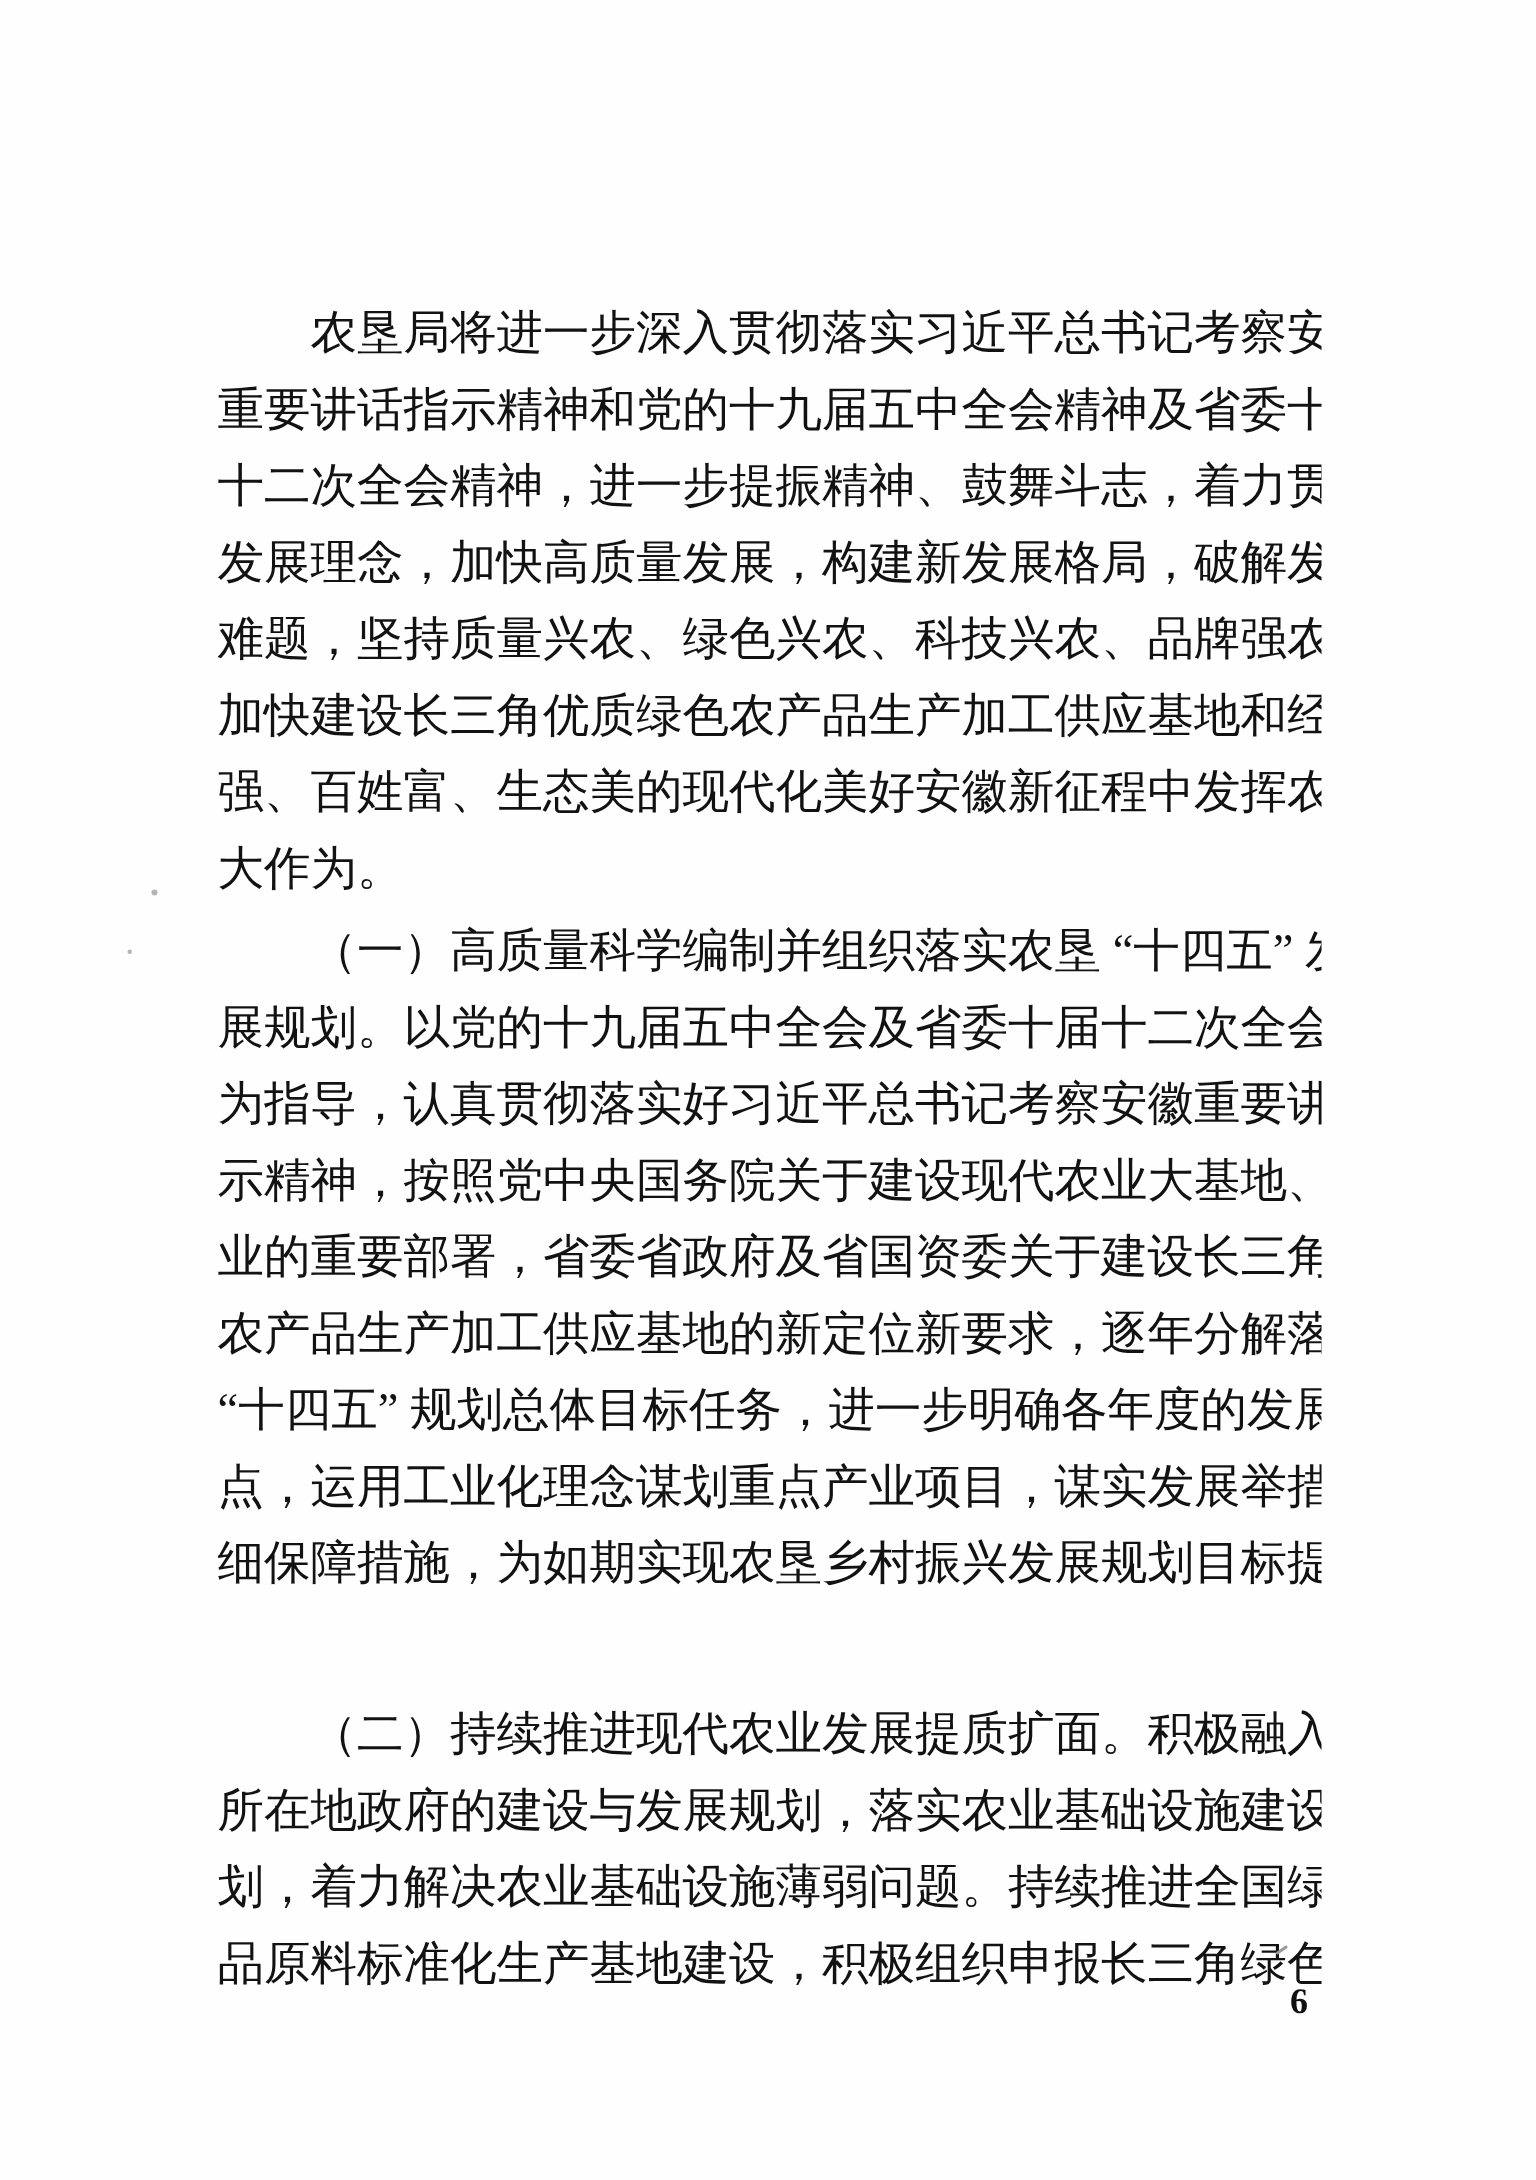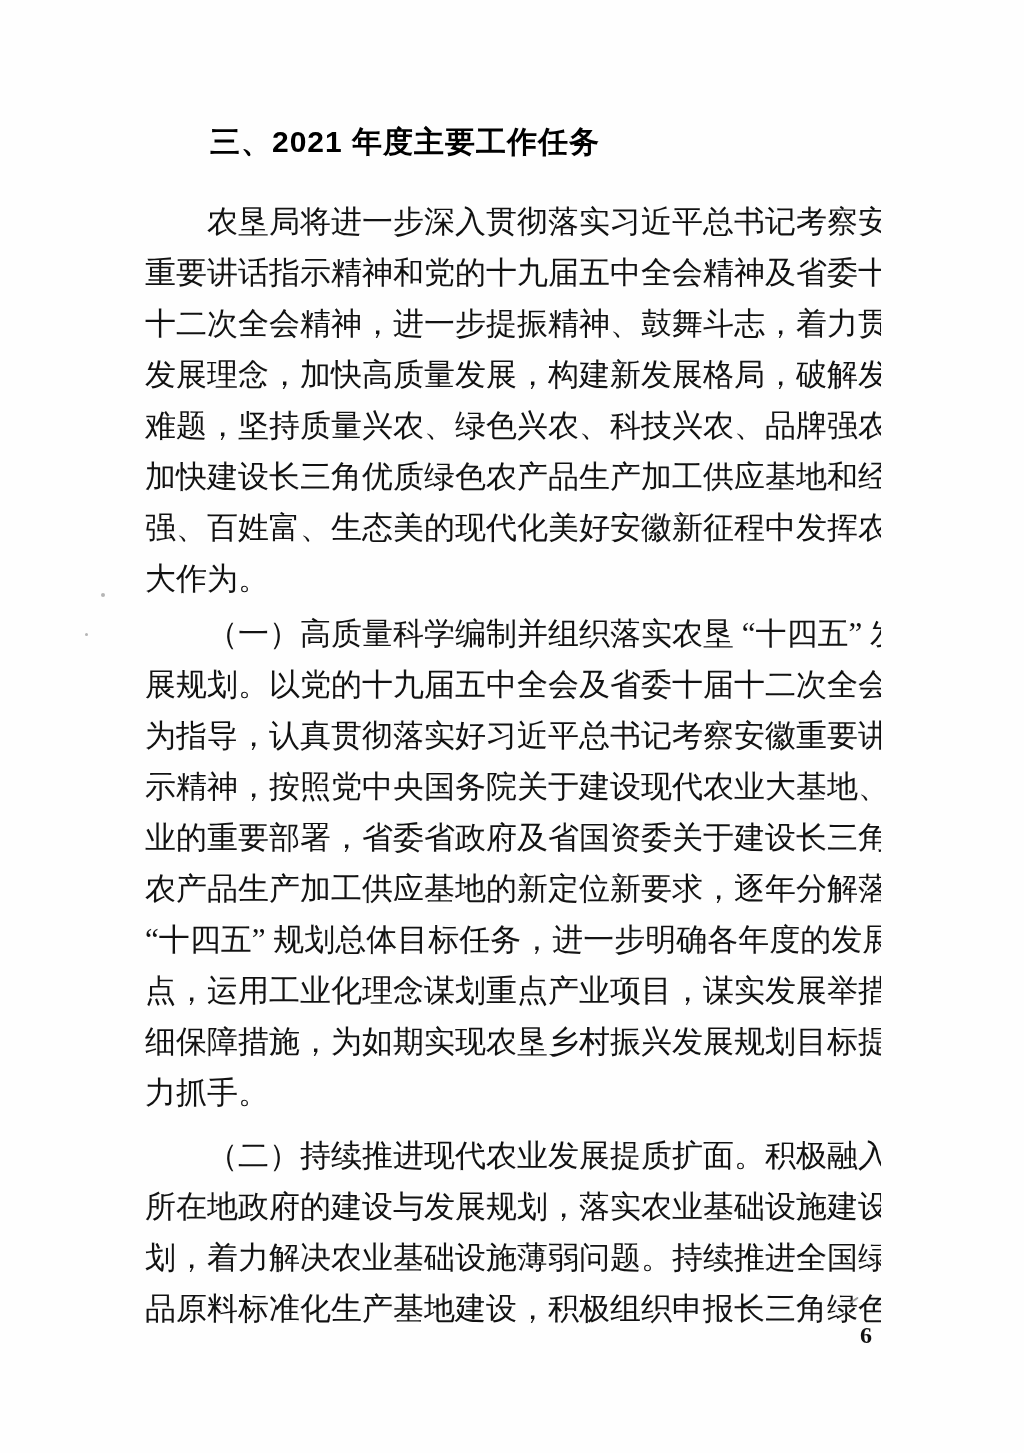--- a/index.html
+++ b/index.html
@@ -73,21 +73,20 @@
     border-radius: 50%;
   }
   .speck.s1 { left: 101px; top: 593px; width: 4px; height: 4px; }
   .speck.s2 { left: 85px;  top: 633px; width: 3px; height: 3px; }
   .speck.s3 { left: 850px; top: 1299px; width: 9px; height: 2px; border-radius: 1px; transform: rotate(-35deg); background: #9a9a9a; }
 </style>
 </head>
 <body>
 
 <div class="page">
-  <h1 class="title">三、2021 年度主要工作任务</h1>
   <div class="doc-body" id="doc-body">
       <div class="paragraph p-0">
         <div class="line first">农垦局将进一步深入贯彻落实习近平总书记考察安徽</div>
         <div class="line">重要讲话指示精神和党的十九届五中全会精神及省委十届</div>
         <div class="line">十二次全会精神，进一步提振精神、鼓舞斗志，着力贯彻新</div>
         <div class="line">发展理念，加快高质量发展，构建新发展格局，破解发展新</div>
         <div class="line">难题，坚持质量兴农、绿色兴农、科技兴农、品牌强农，在</div>
         <div class="line">加快建设长三角优质绿色农产品生产加工供应基地和经济</div>
         <div class="line">强、百姓富、生态美的现代化美好安徽新征程中发挥农垦更</div>
         <div class="line no-justify">大作为。</div>
@@ -95,21 +94,20 @@
       <div class="paragraph p-1">
         <div class="line first">（一）高质量科学编制并组织落实农垦 “十四五” 发</div>
         <div class="line">展规划。以党的十九届五中全会及省委十届十二次全会精神</div>
         <div class="line">为指导，认真贯彻落实好习近平总书记考察安徽重要讲话指</div>
         <div class="line">示精神，按照党中央国务院关于建设现代农业大基地、大产</div>
         <div class="line">业的重要部署，省委省政府及省国资委关于建设长三角绿色</div>
         <div class="line">农产品生产加工供应基地的新定位新要求，逐年分解落实</div>
         <div class="line">“十四五” 规划总体目标任务，进一步明确各年度的发展重</div>
         <div class="line">点，运用工业化理念谋划重点产业项目，谋实发展举措，落</div>
         <div class="line">细保障措施，为如期实现农垦乡村振兴发展规划目标提供有</div>
-        <div class="line no-justify">力抓手。</div>
       </div>
       <div class="paragraph p-2">
         <div class="line first">（二）持续推进现代农业发展提质扩面。积极融入农场</div>
         <div class="line">所在地政府的建设与发展规划，落实农业基础设施建设规</div>
         <div class="line">划，着力解决农业基础设施薄弱问题。持续推进全国绿色食</div>
         <div class="line">品原料标准化生产基地建设，积极组织申报长三角绿色农产</div>
       </div>
     </div>
   <div class="page-number">6</div>
   <div class="speck s1"></div>

